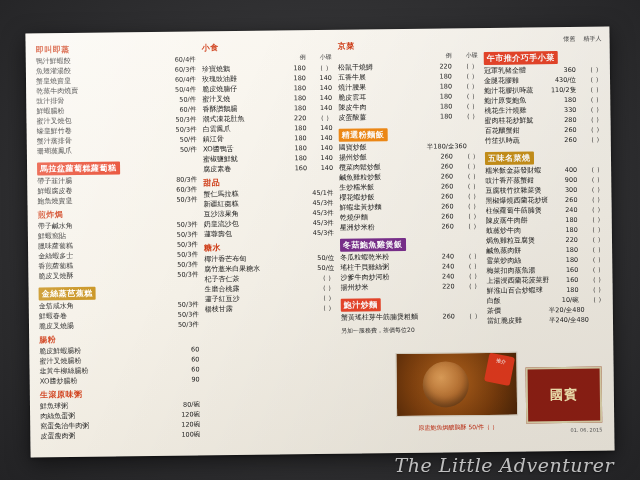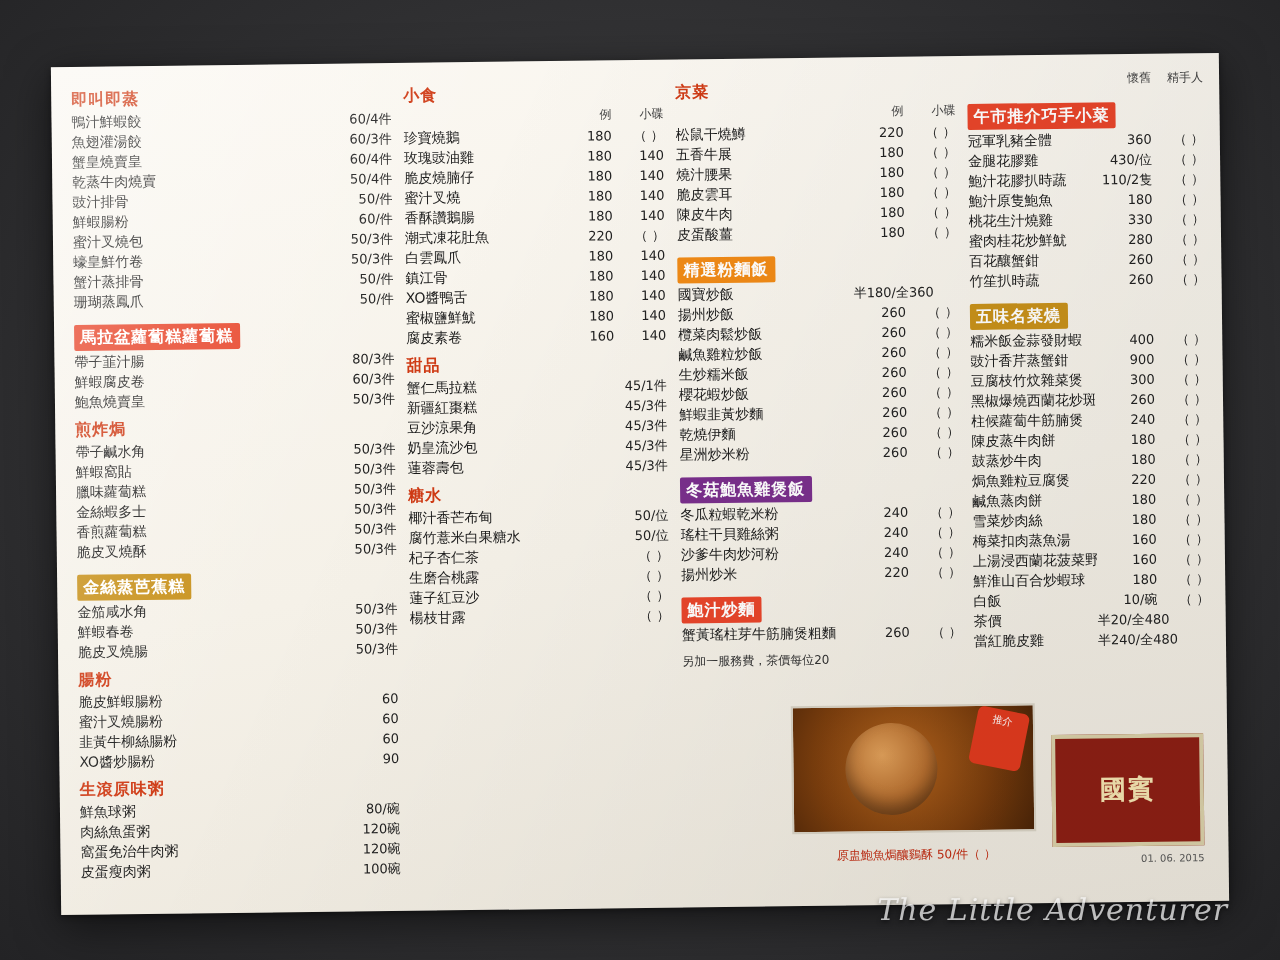--- a/index.html
+++ b/index.html
@@ -95,23 +95,23 @@
     position:absolute;right:12px;bottom:28px;width:72px;height:52px;
     background:#8c1f14;border:2px solid #d9cfa8;
     display:flex;align-items:center;justify-content:center;
   }
   .logo span{color:#f3e3b0;font-size:13px;font-weight:bold;letter-spacing:1px;}
   .logo-date{
     position:absolute;right:12px;bottom:18px;width:72px;text-align:right;
     font-size:5px;color:#555;
   }
   .watermark{
-    position:absolute;right:26px;bottom:16px;
+    position:absolute;right:26px;bottom:4px;
     font-family:"DejaVu Serif","Liberation Serif",serif;
-    font-style:italic;font-size:15px;color:rgba(255,255,255,.72);
+    font-style:italic;font-size:19px;color:rgba(255,255,255,.72);
     text-shadow:0 1px 2px rgba(0,0,0,.5);
     letter-spacing:.5px;
     z-index:5;
   }
 </style>
 </head>
 <body>
 
 <div class="surface"></div>
 

